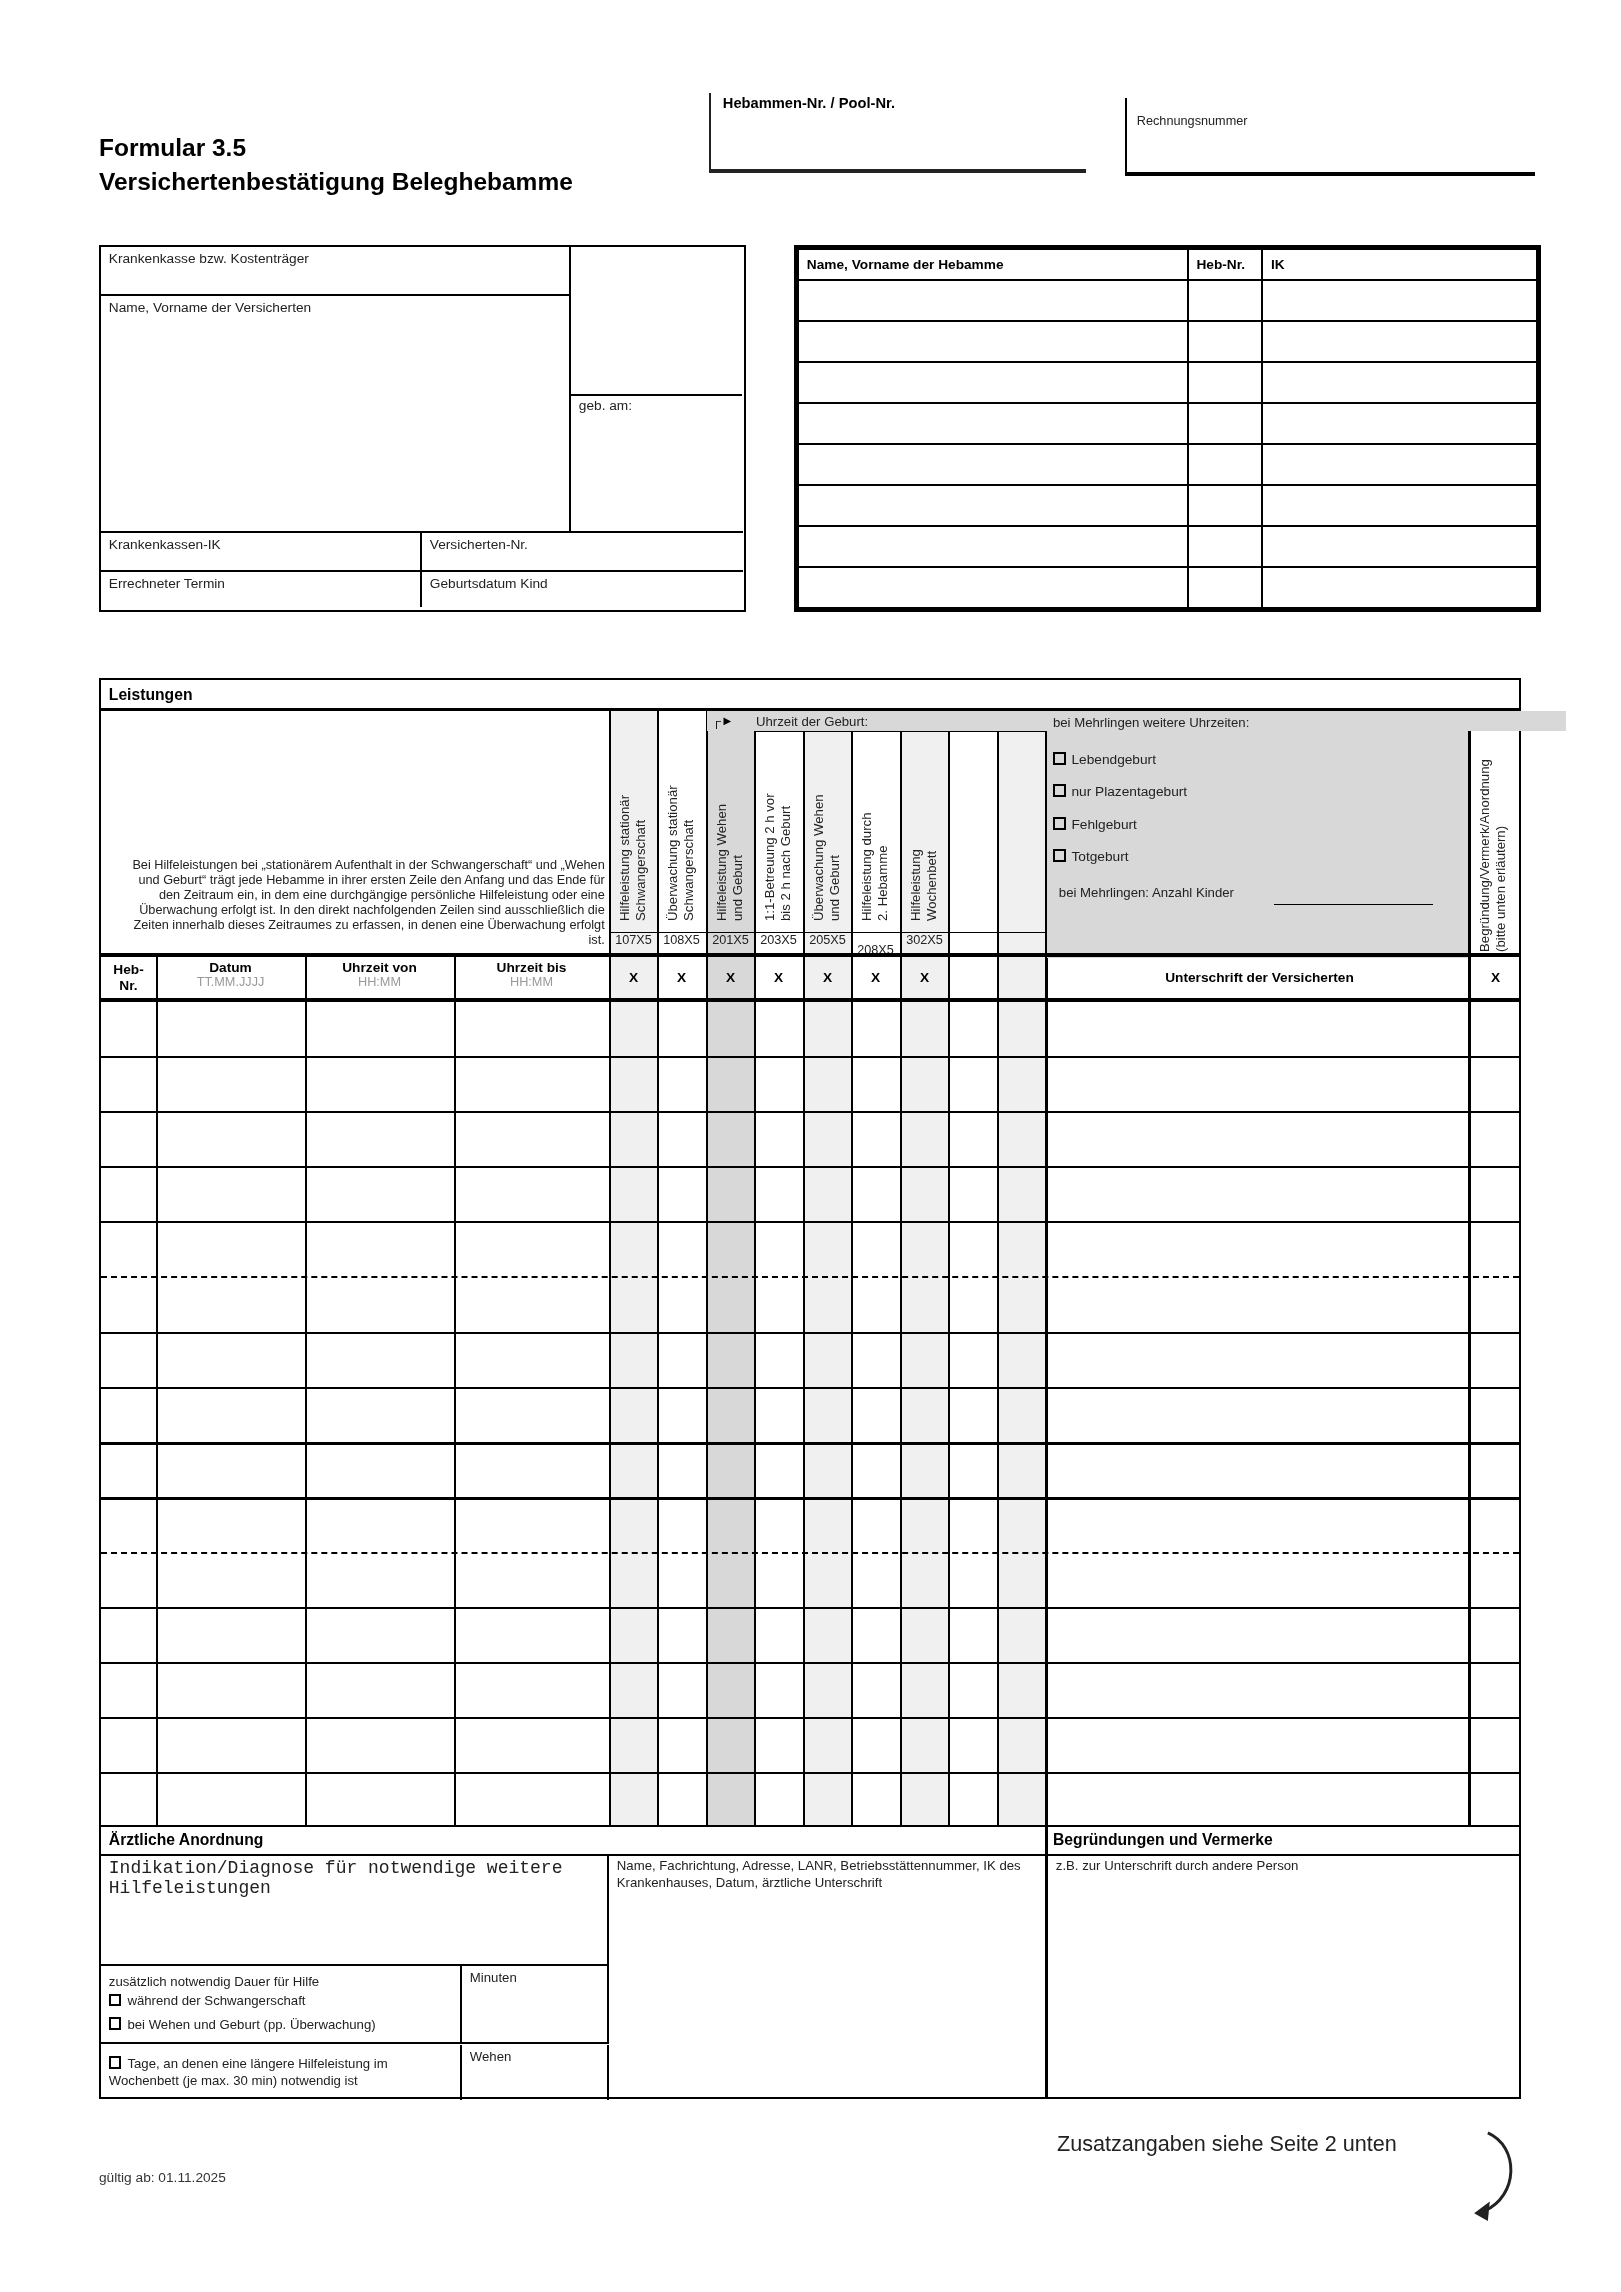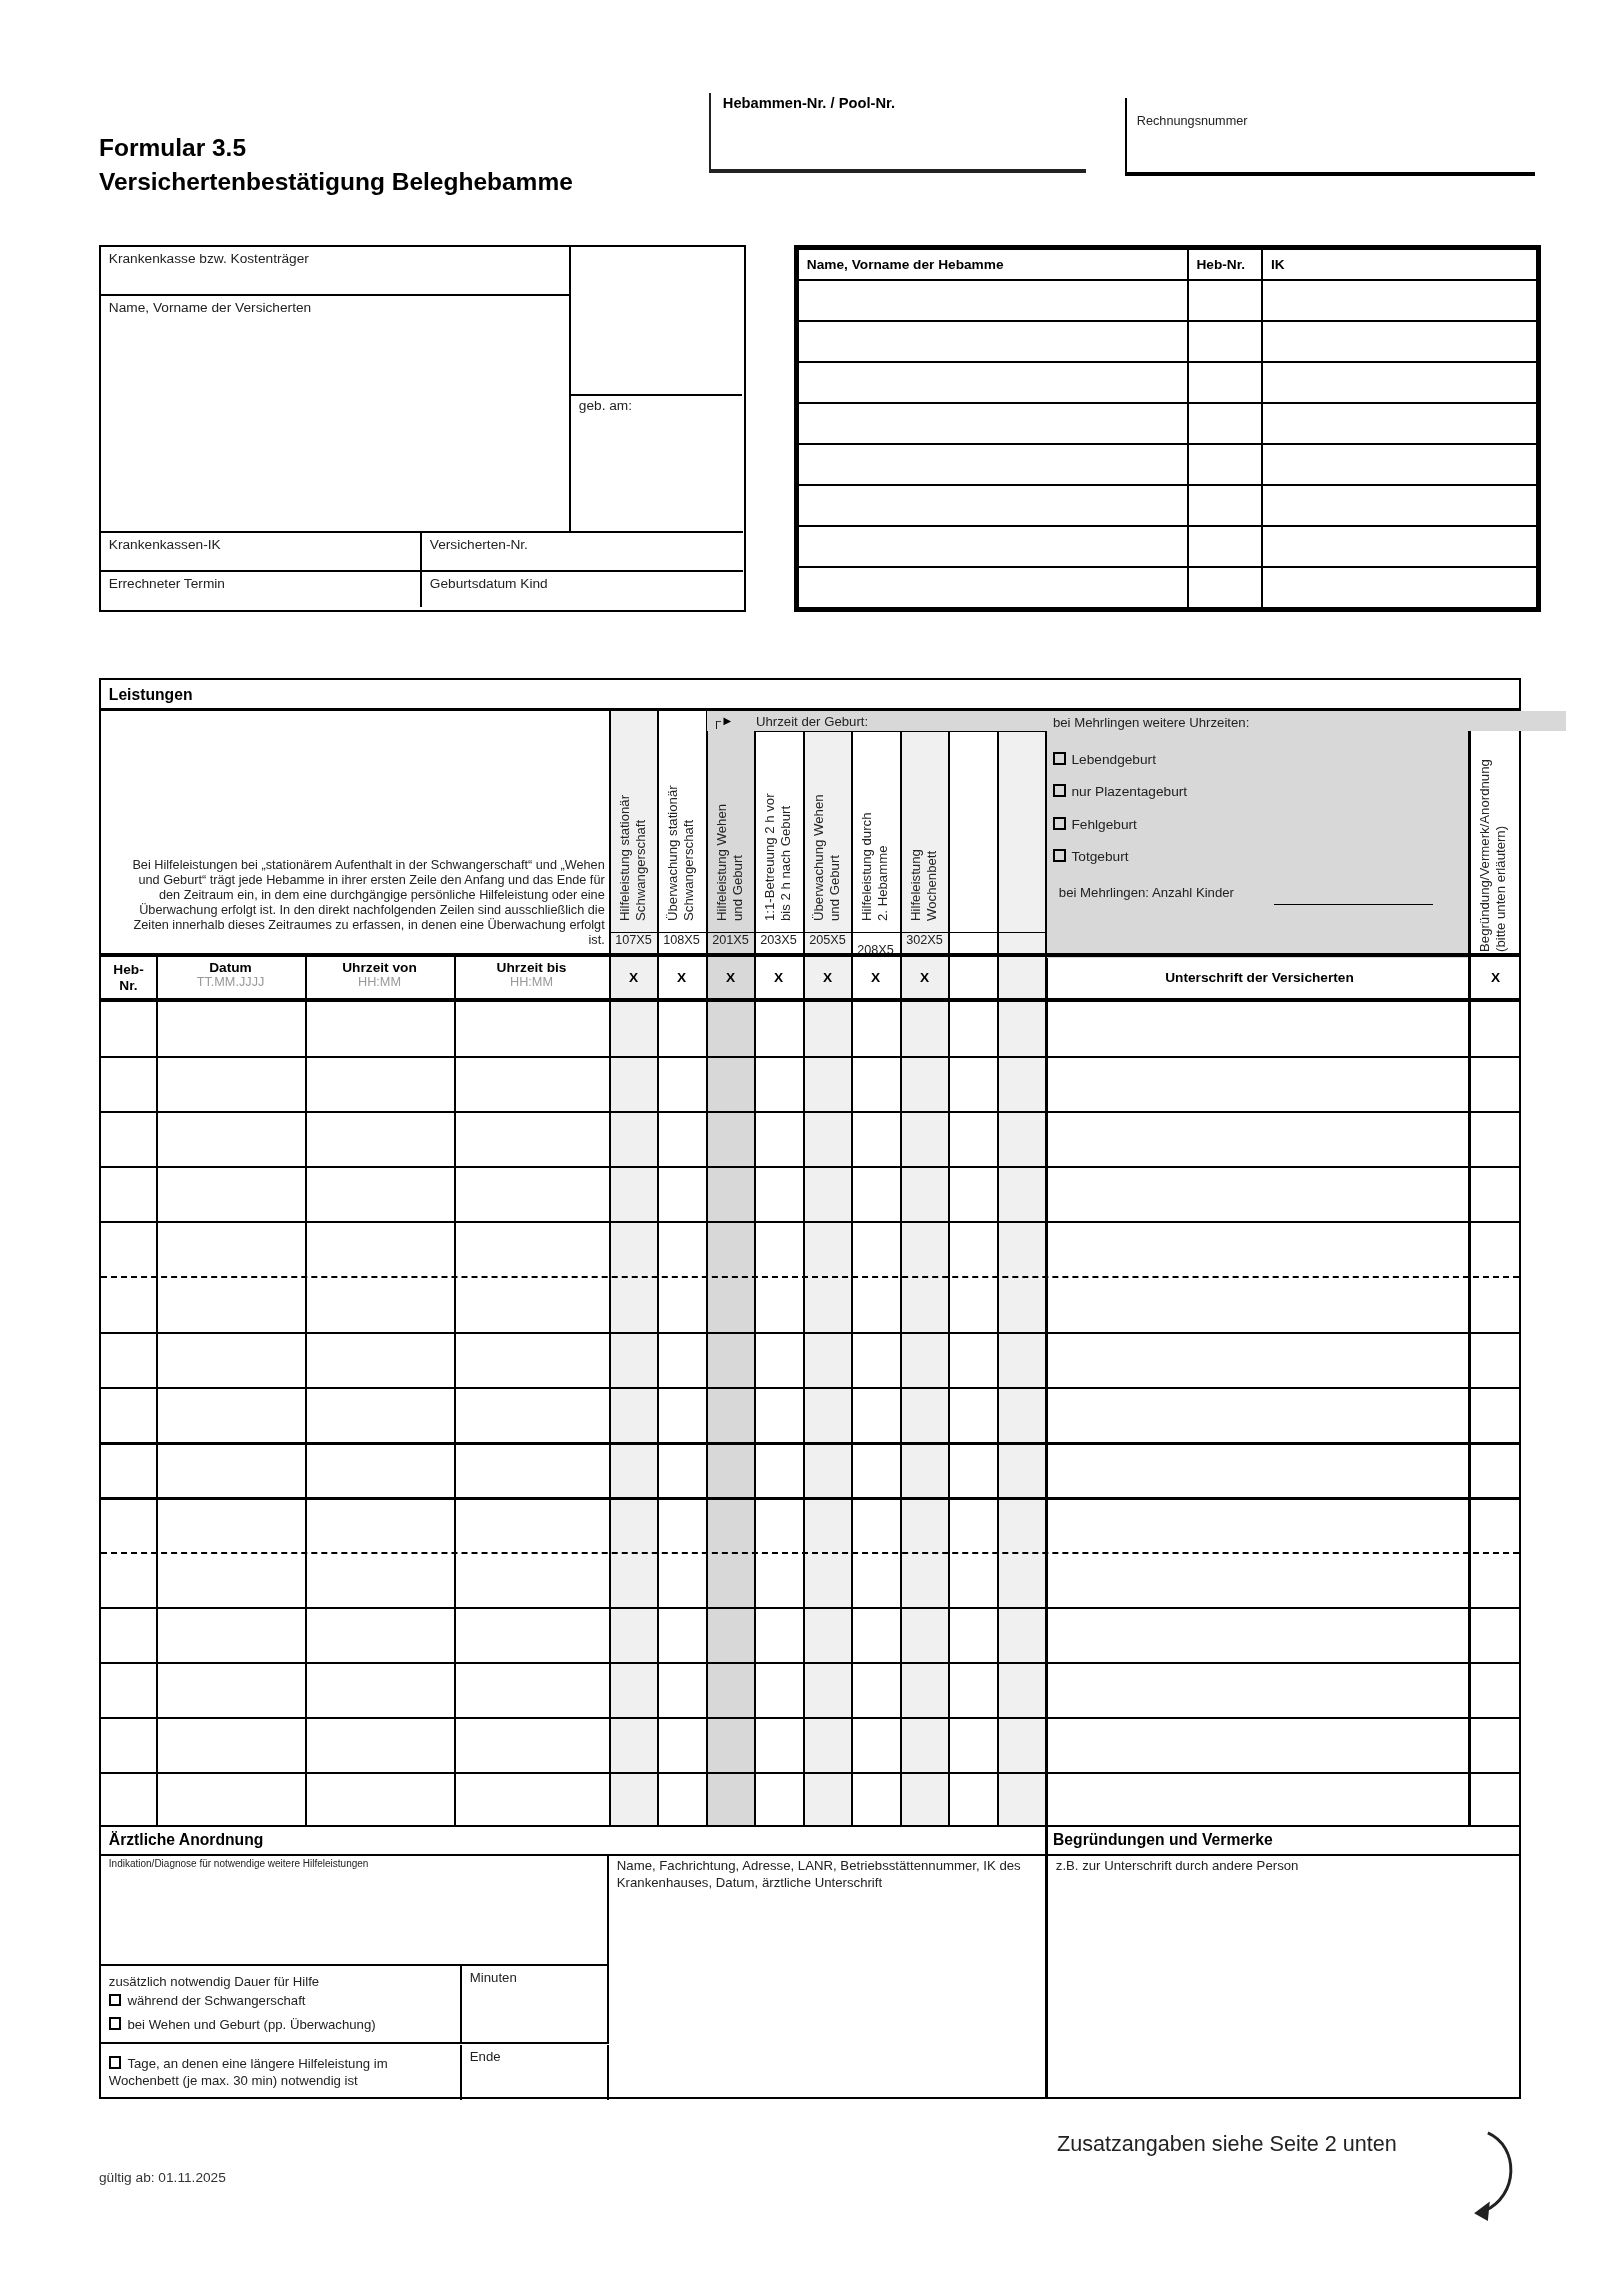--- a/index.html
+++ b/index.html
@@ -261,37 +261,37 @@
     </div>
 </div>
 
 <div id="bottom" class="abs">
   <div class="abs blbl" style="left:7.8px;top:3.9px;font-size:15.7px;">Ärztliche Anordnung</div>
   <div class="abs blbl" style="left:952px;top:3.9px;font-size:15.7px;">Begründungen und Vermerke</div>
   <div class="abs" style="left:944px;top:0;width:2.9px;height:272px;background:#000;"></div>
   <div class="hline" style="top:26.5px;height:2.9px;"></div>
 
   <div class="abs" style="left:0;top:29px;width:508px;height:110px;border-right:2px solid #000;border-bottom:2.9px solid #000;">
-    <div class="abs lbl" style="left:7.8px;top:2px;font-size:10px;">Indikation/Diagnose für notwendige weitere Hilfeleistungen</div>
+    <div class="abs lbl" style="left:7.8px;top:2px;font-size:18px;font-family:Liberation Mono, monospace;">Indikation/Diagnose für notwendige weitere Hilfeleistungen</div>
   </div>
   <div class="abs" style="left:0;top:139px;width:361px;height:78px;border-right:2px solid #000;border-bottom:2.9px solid #000;">
     <div class="abs lbl" style="left:7.8px;top:7.8px;font-size:13.2px;">zusätzlich notwendig Dauer für Hilfe</div>
     <div id="duration-opts" class="abs" style="left:7.8px;top:27.4px;">
         <div style="position: absolute; left: 0px; top: 0px; white-space: nowrap; font-size: 13.2px; color: rgb(34, 34, 34);"><span class="cb"></span><span>während der Schwangerschaft</span></div>
         <div style="position: absolute; left: 0px; top: 23.5px; white-space: nowrap; font-size: 13.2px; color: rgb(34, 34, 34);"><span class="cb"></span><span>bei Wehen und Geburt (pp. Überwachung)</span></div>
       </div>
   </div>
   <div class="abs" style="left:361px;top:139px;width:147px;height:78px;border-right:2px solid #000;border-bottom:2.9px solid #000;">
     <div class="abs lbl" style="left:7.8px;top:3.9px;font-size:13.2px;">Minuten</div>
   </div>
   <div class="abs" style="left:0;top:218px;width:361px;height:55px;border-right:2px solid #000;">
     <div class="abs lbl" style="left:7.8px;top:9.8px;width:343px;font-size:13.2px;line-height:17.6px;"><span class="cb"></span><span>Tage, an denen eine längere Hilfeleistung im Wochenbett (je max. 30 min) notwendig ist</span></div>
   </div>
   <div class="abs" style="left:361px;top:218px;width:147px;height:55px;border-right:2px solid #000;">
-    <div class="abs lbl" style="left:7.8px;top:3.9px;font-size:13.2px;">Ende</div>
+    <div class="abs lbl" style="left:7.8px;top:3.9px;font-size:13.2px;">Wehen</div>
   </div>
   <div class="abs" style="left:508px;top:29px;width:436px;height:243px;">
     <div class="abs lbl" style="left:7.8px;top:2px;width:421px;font-size:13.2px;line-height:16.7px;">Name, Fachrichtung, Adresse, LANR, Betriebsstättennummer, IK des Krankenhauses, Datum, ärztliche Unterschrift</div>
   </div>
   <div class="abs" style="left:947px;top:29px;width:472px;height:243px;">
     <div class="abs lbl" style="left:7.8px;top:2px;font-size:13.2px;">z.B. zur Unterschrift durch andere Person</div>
   </div>
 </div>
 
 <div class="abs" style="left:99px;top:2170px;font-size:13.7px;color:#333;">gültig ab: 01.11.2025</div>

